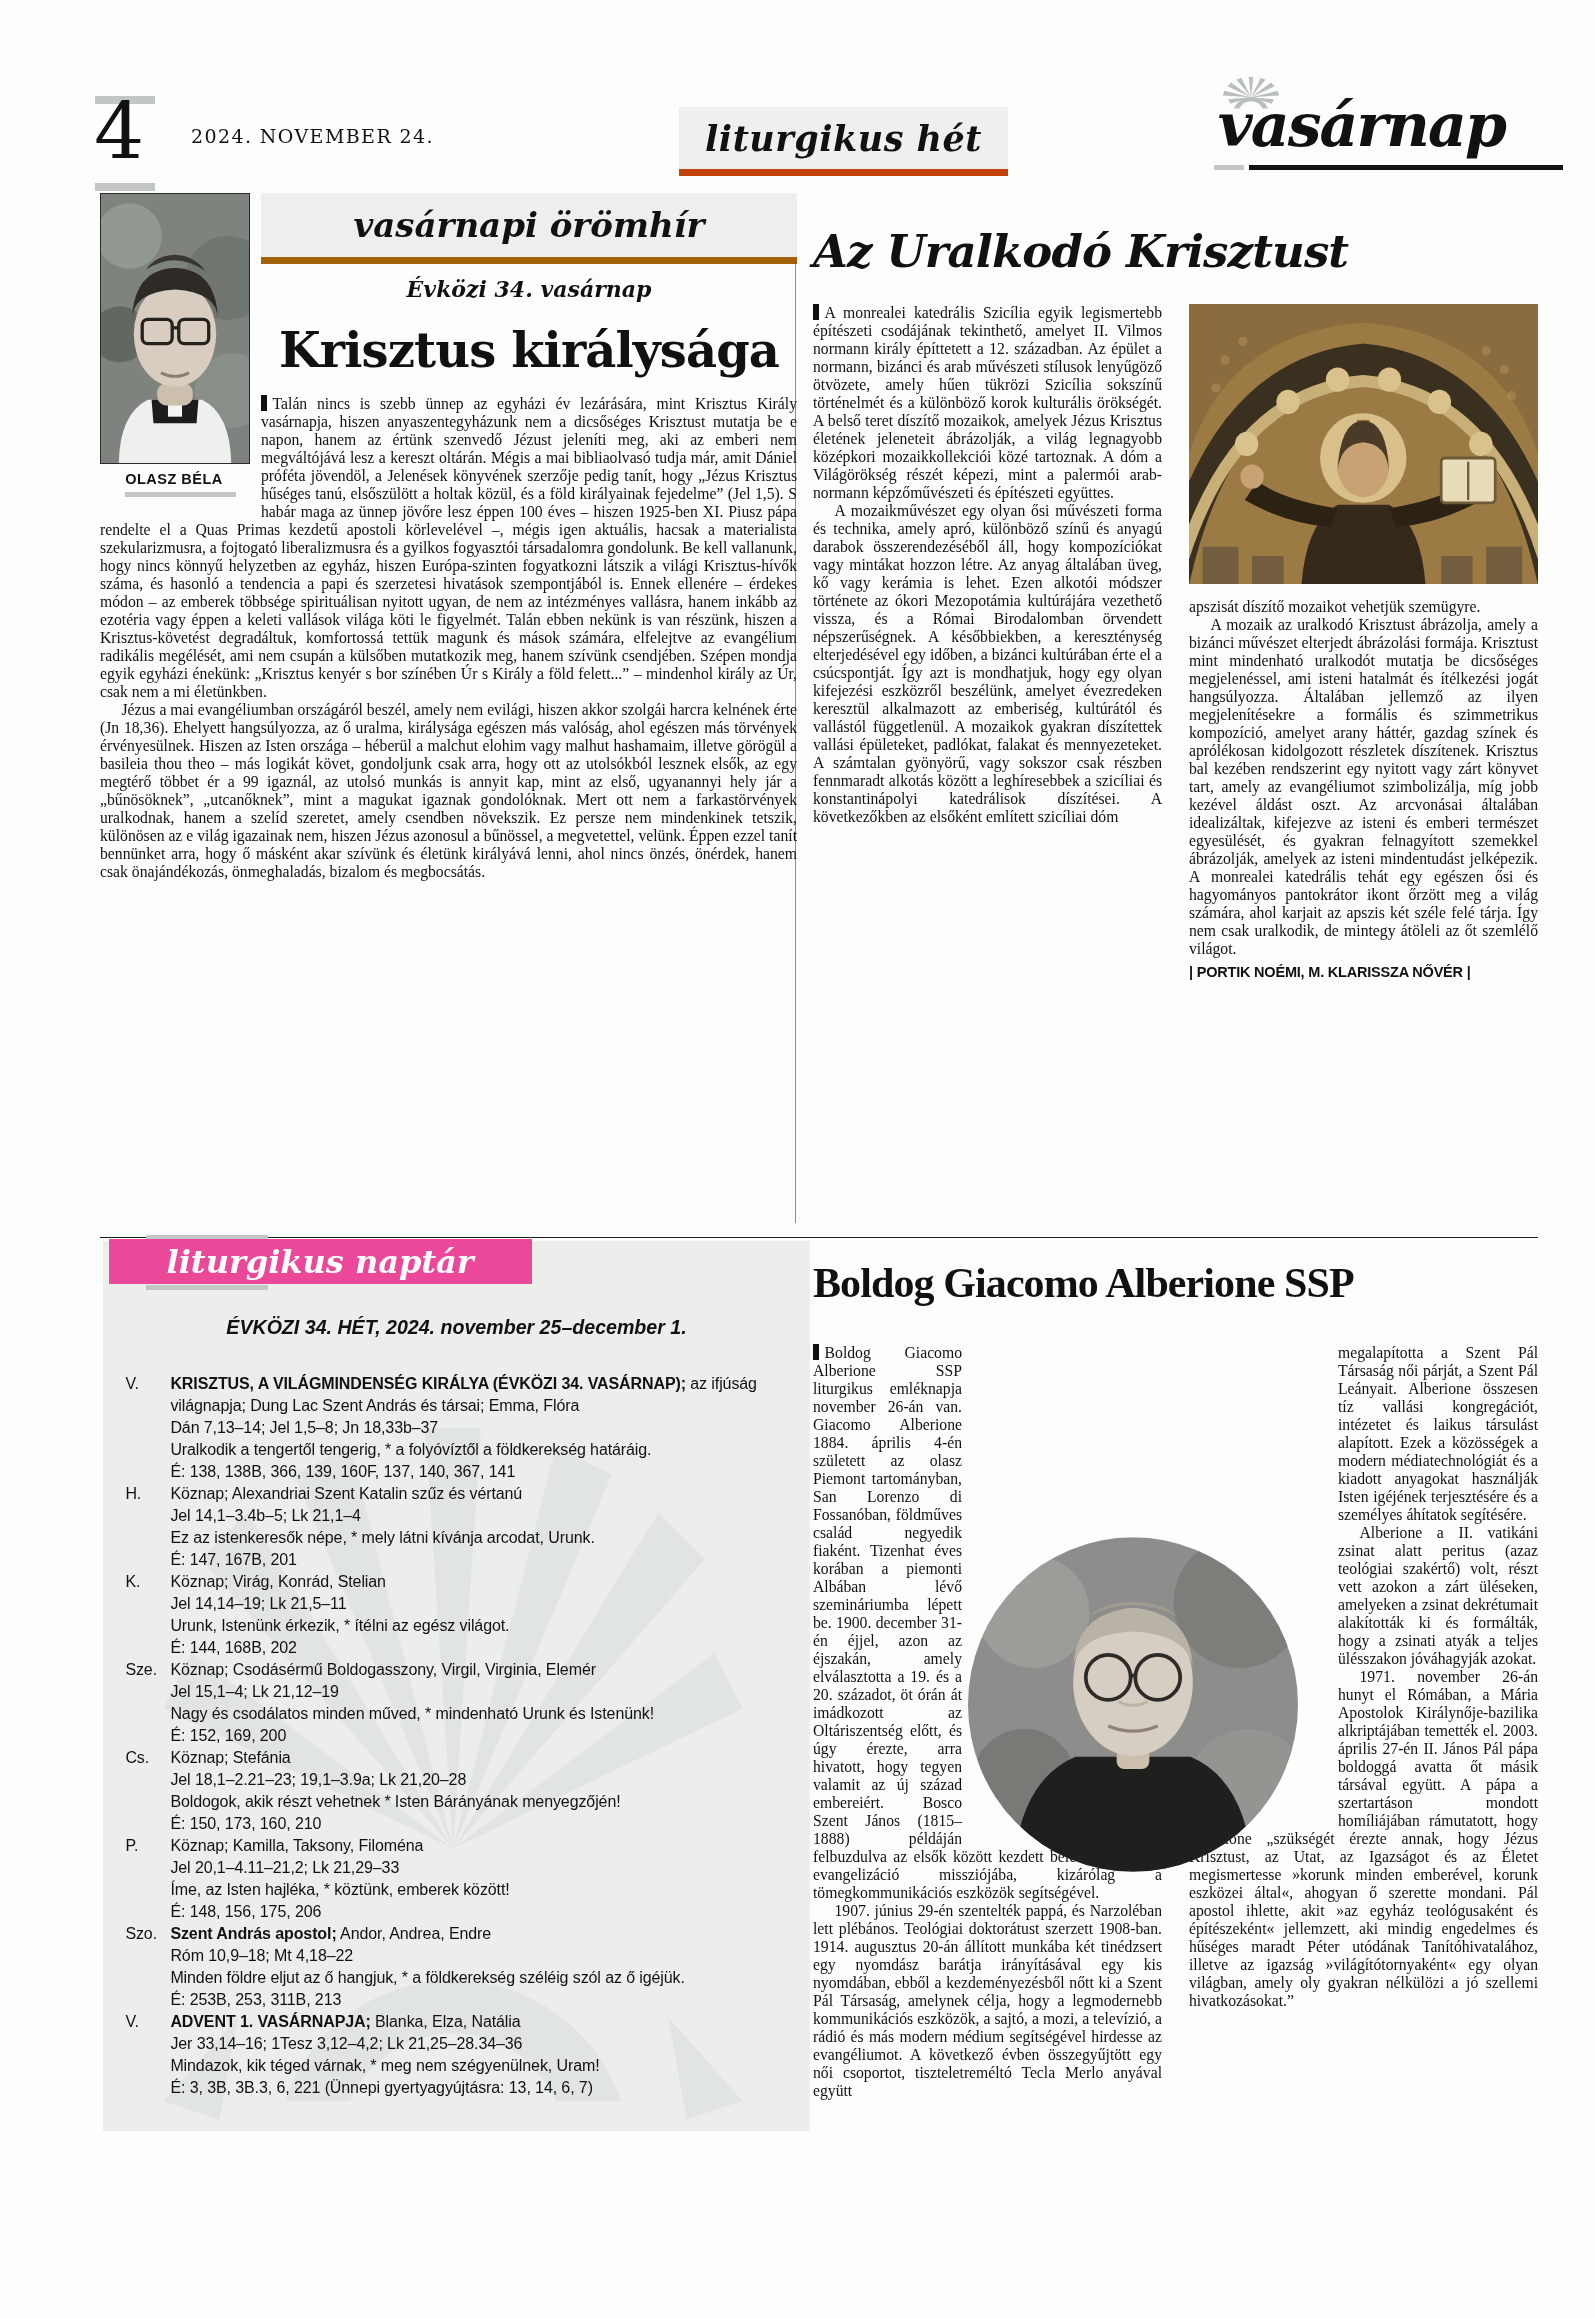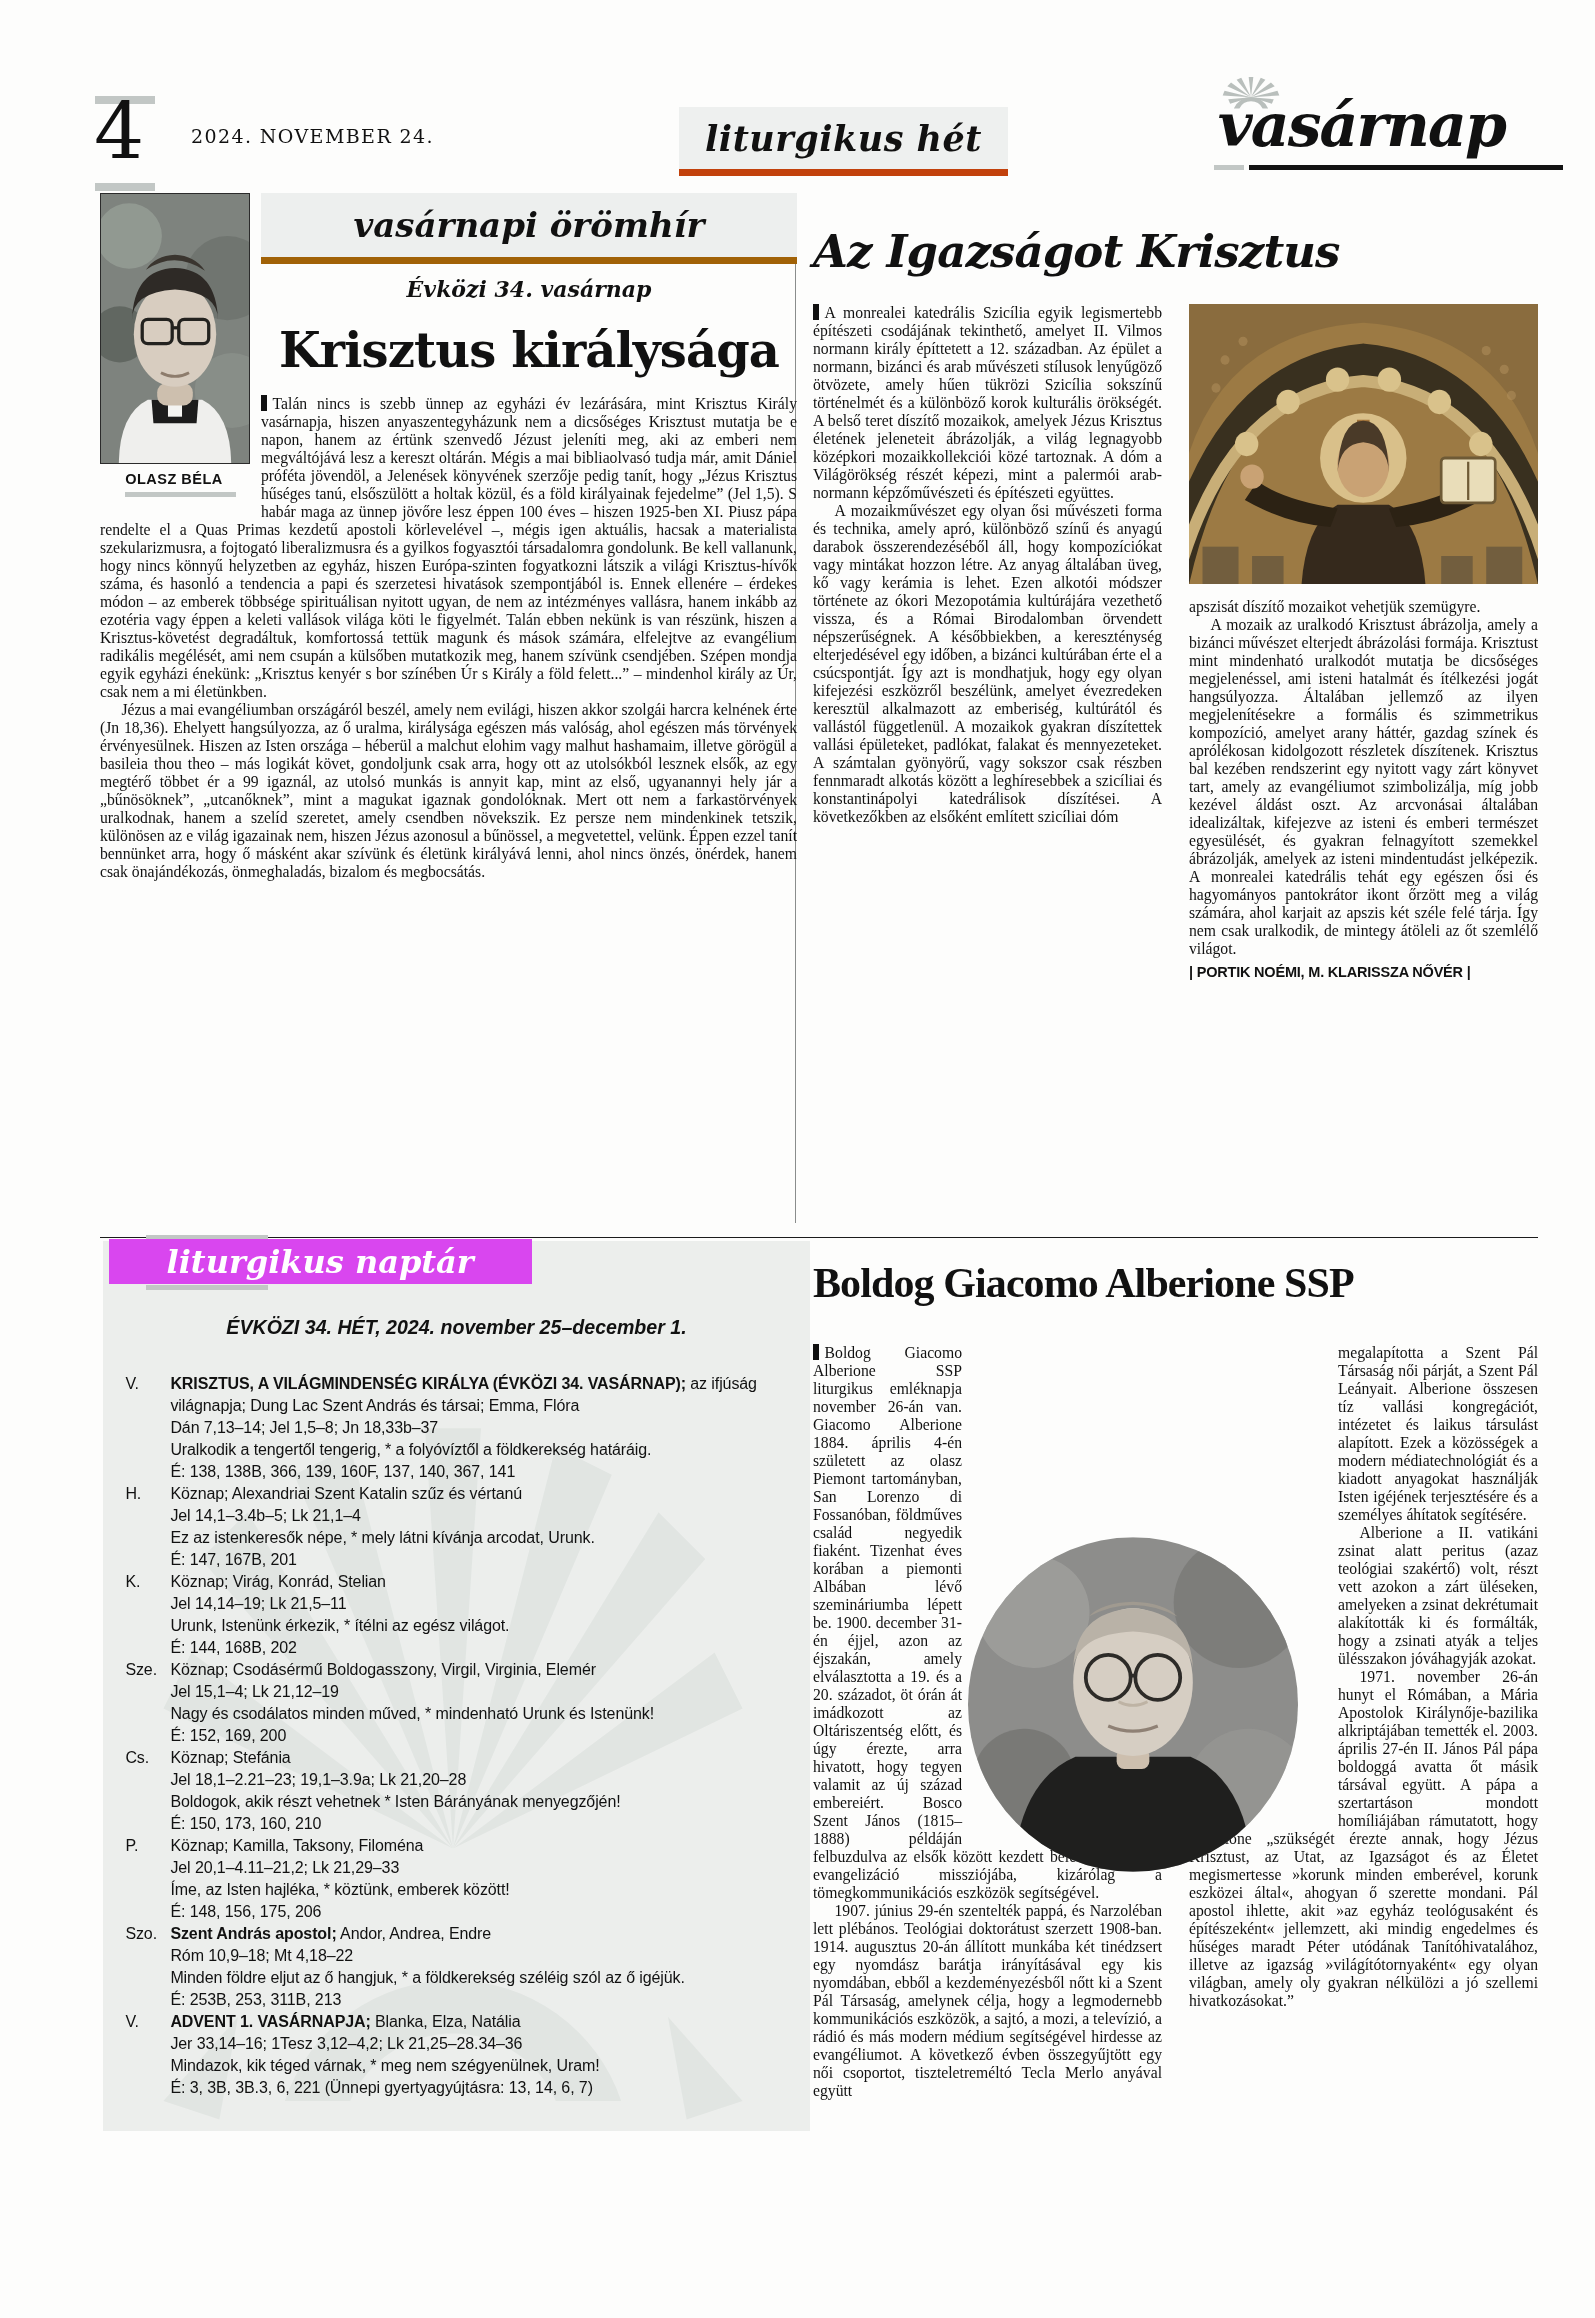--- a/index.html
+++ b/index.html
@@ -55,21 +55,21 @@
          font-size:45px;letter-spacing:-0.9px;margin:0 0 29px 0;line-height:1.05;}
   .cols{display:flex;gap:27px;}
   .col{width:349px;}
   .mosaic-fig{width:100%;height:280px;display:block;margin-bottom:14px;}
   .byline{font-family:"Liberation Sans",sans-serif;font-weight:bold;font-size:14.5px;
          letter-spacing:-0.2px;margin-top:4.7px;}
 
   
   .calendar{position:absolute;left:103px;top:1241px;width:707px;height:890px;background:#eceeec;}
   .cal-watermark{position:absolute;left:51px;top:159px;width:598px;height:729px;opacity:.85;}
-  .cal-kicker{position:absolute;left:5.6px;top:-1.9px;width:423px;height:45px;background:#d946ef;
+  .cal-kicker{position:absolute;left:5.6px;top:-1.9px;width:423px;height:45px;background:#ec4899;
          display:flex;align-items:center;justify-content:center;}
   .cal-kicker span{color:#fff;font-family:"DejaVu Serif",serif;font-style:italic;
          font-weight:bold;font-size:32px;}
   .cal-acc-t{position:absolute;left:43px;top:-5.6px;width:122px;height:4.7px;background:#c2c7c5;}
   .cal-acc-b{position:absolute;left:43px;top:44px;width:122px;height:4.7px;background:#c2c7c5;}
   .cal-week{position:relative;text-align:center;padding-top:75px;
          font-family:"Liberation Sans",sans-serif;font-weight:bold;font-style:italic;font-size:19.6px;}
   .cal-list{position:relative;margin:34px 23.4px 0 22.4px;font-family:"Liberation Sans",sans-serif;
          font-size:16px;line-height:22px;letter-spacing:-0.1px;}
   .cal-row{display:flex;}
@@ -164,21 +164,21 @@
     </div>
     <div class="gospel-sub">Évközi 34. vasárnap</div>
     <h1 class="gospel-title">Krisztus királysága</h1>
     <div class="bodytxt">
       <p class="lead">Talán nincs is szebb ünnep az egyházi év lezárására, mint Krisztus Király vasárnapja, hiszen anyaszentegyházunk nem a dicsőséges Krisztust mutatja be e napon, hanem az értünk szenvedő Jézust jeleníti meg, aki az emberi nem megváltójává lesz a kereszt oltárán. Mégis a mai bibliaolvasó tudja már, amit Dániel próféta jövendöl, a Jelenések könyvének szerzője pedig tanít, hogy „Jézus Krisztus hűséges tanú, elsőszülött a holtak közül, és a föld királyainak fejedelme” (Jel 1,5). S habár maga az ünnep jövőre lesz éppen 100 éves – hiszen 1925-ben XI. Piusz pápa rendelte el a Quas Primas kezdetű apostoli körlevelével –, mégis igen aktuális, hacsak a materialista szekularizmusra, a fojtogató liberalizmusra és a gyilkos fogyasztói társadalomra gondolunk. Be kell vallanunk, hogy nincs könnyű helyzetben az egyház, hiszen Európa-szinten fogyatkozni látszik a világi Krisztus-hívők száma, és hasonló a tendencia a papi és szerzetesi hivatások szempontjából is. Ennek ellenére – érdekes módon – az emberek többsége spirituálisan nyitott ugyan, de nem az intézményes vallásra, hanem inkább az ezotéria vagy éppen a keleti vallások világa köti le figyelmét. Talán ebben nekünk is van részünk, hiszen a Krisztus-követést degradáltuk, komfortossá tettük magunk és mások számára, elfelejtve az evangélium radikális megélését, ami nem csupán a külsőben mutatkozik meg, hanem szívünk csendjében. Szépen mondja egyik egyházi énekünk: „Krisztus kenyér s bor színében Úr s Király a föld felett...” – mindenhol király az Úr, csak nem a mi életünkben.</p>
       <p class="ind">Jézus a mai evangéliumban országáról beszél, amely nem evilági, hiszen akkor szolgái harcra kelnének érte (Jn 18,36). Ehelyett hangsúlyozza, az ő uralma, királysága egészen más valóság, ahol egészen más törvények érvényesülnek. Hiszen az Isten országa – héberül a malchut elohim vagy malhut hashamaim, illetve görögül a basileia thou theo – más logikát követ, gondoljunk csak arra, hogy ott az utolsókból lesznek elsők, az egy megtérő többet ér a 99 igaznál, az utolsó munkás is annyit kap, mint az első, ugyanannyi hely jár a „bűnösöknek”, „utcanőknek”, mint a magukat igaznak gondolóknak. Mert ott nem a farkastörvények uralkodnak, hanem a szelíd szeretet, amely csendben növekszik. Ez persze nem mindenkinek tetszik, különösen az e világ igazainak nem, hiszen Jézus azonosul a bűnössel, a megvetettel, velünk. Éppen ezzel tanít bennünket arra, hogy ő másként akar szívünk és életünk királyává lenni, ahol nincs önzés, önérdek, hanem csak önajándékozás, önmeghaladás, bizalom és megbocsátás.</p>
     </div>
   </div>
 
   <div class="mosaic">
-    <h2 class="mosaic-title">Az Igazságot Krisztus</h2>
+    <h2 class="mosaic-title">Az Uralkodó Krisztust</h2>
     <div class="cols">
       <div class="col bodytxt">
         <p class="lead">A monrealei katedrális Szicília egyik legismertebb építészeti csodájának tekinthető, amelyet II. Vilmos normann király építtetett a 12. században. Az épület a normann, bizánci és arab művészeti stílusok lenyűgöző ötvözete, amely hűen tükrözi Szicília sokszínű történelmét és a különböző korok kulturális örökségét. A belső teret díszítő mozaikok, amelyek Jézus Krisztus életének jeleneteit ábrázolják, a világ legnagyobb középkori mozaikkollekciói közé tartoznak. A dóm a Világörökség részét képezi, mint a palermói arab-normann képzőművészeti és építészeti együttes.</p>
         <p class="ind">A mozaikművészet egy olyan ősi művészeti forma és technika, amely apró, különböző színű és anyagú darabok összerendezéséből áll, hogy kompozíciókat vagy mintákat hozzon létre. Az anyag általában üveg, kő vagy kerámia is lehet. Ezen alkotói módszer története az ókori Mezopotámia kultúrájára vezethető vissza, és a Római Birodalomban örvendett népszerűségnek. A későbbiekben, a kereszténység elterjedésével egy időben, a bizánci kultúrában érte el a csúcspontját. Így azt is mondhatjuk, hogy egy olyan kifejezési eszközről beszélünk, amelyet évezredeken keresztül alkalmazott az emberiség, kultúrától és vallástól függetlenül. A mozaikok gyakran díszítettek vallási épületeket, padlókat, falakat és mennyezeteket. A számtalan gyönyörű, vagy sokszor csak részben fennmaradt alkotás között a leghíresebbek a szicíliai és konstantinápolyi katedrálisok díszítései. A következőkben az elsőként említett szicíliai dóm</p>
       </div>
       <div class="col bodytxt">
         <svg class="mosaic-fig" viewBox="0 0 775 600" preserveAspectRatio="none">
           <rect width="775" height="600" fill="#8a6c3e"></rect>
           <rect width="775" height="600" fill="none"></rect>
           <path d="M0 600 L0 320 Q90 60 387 40 Q685 60 775 320 L775 600 Z" fill="#9c7a44"></path>

